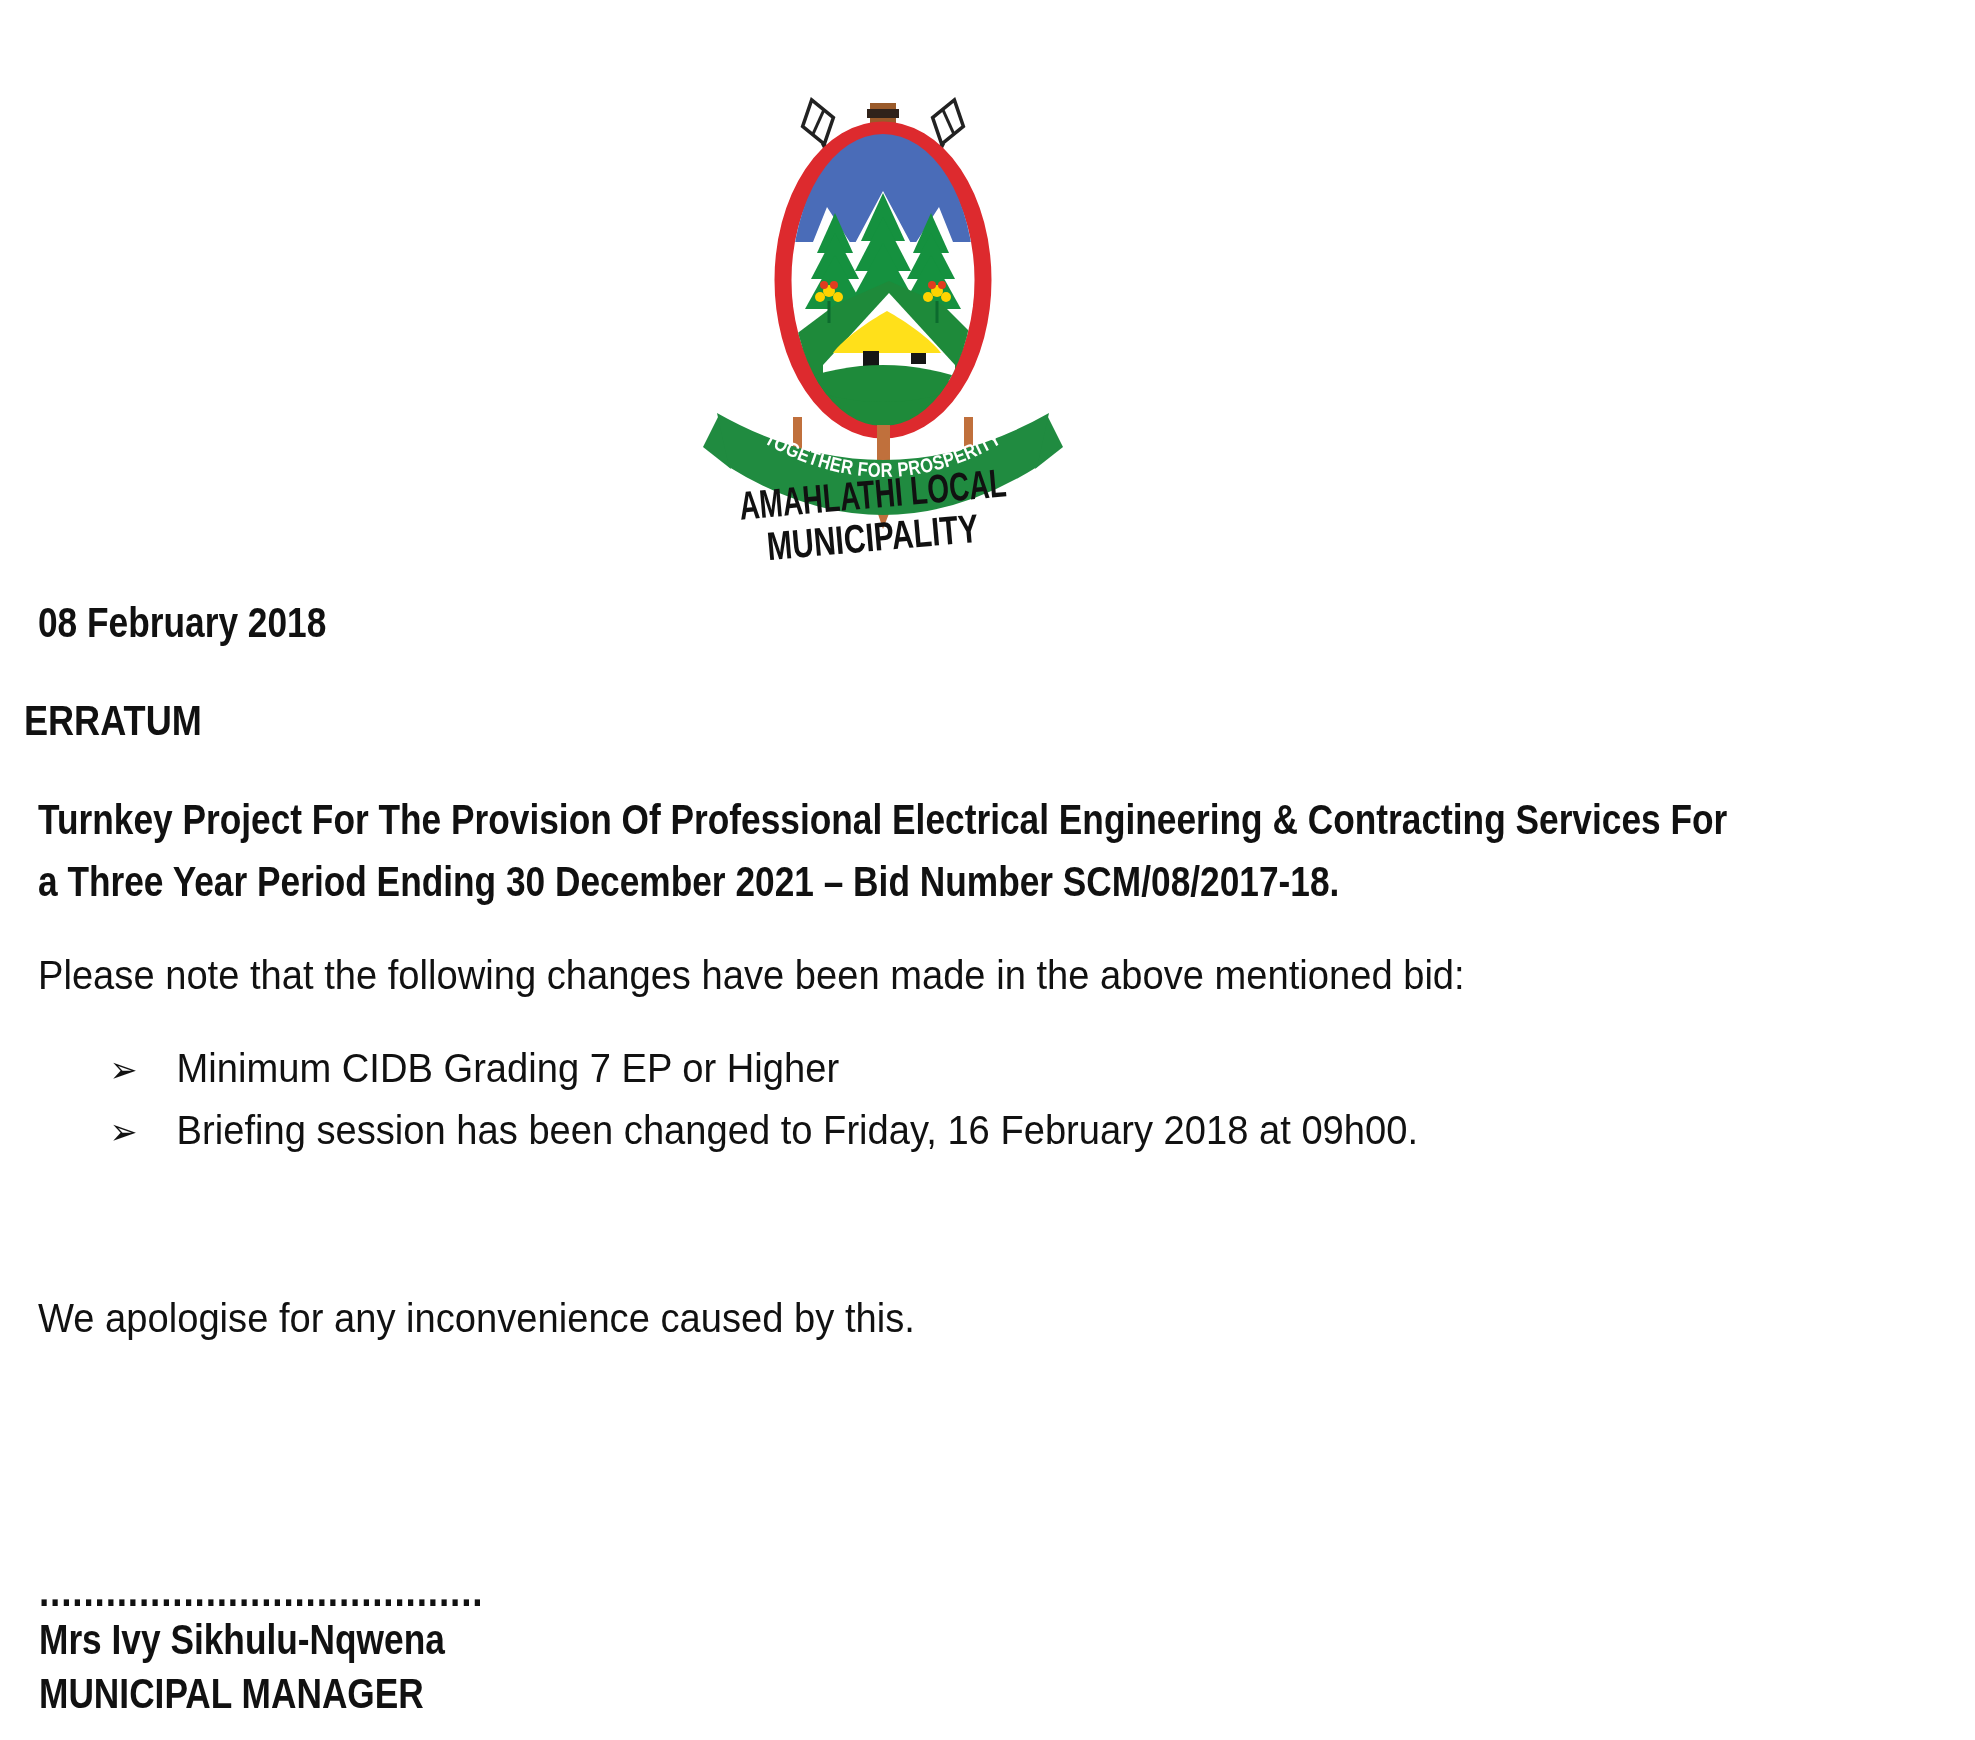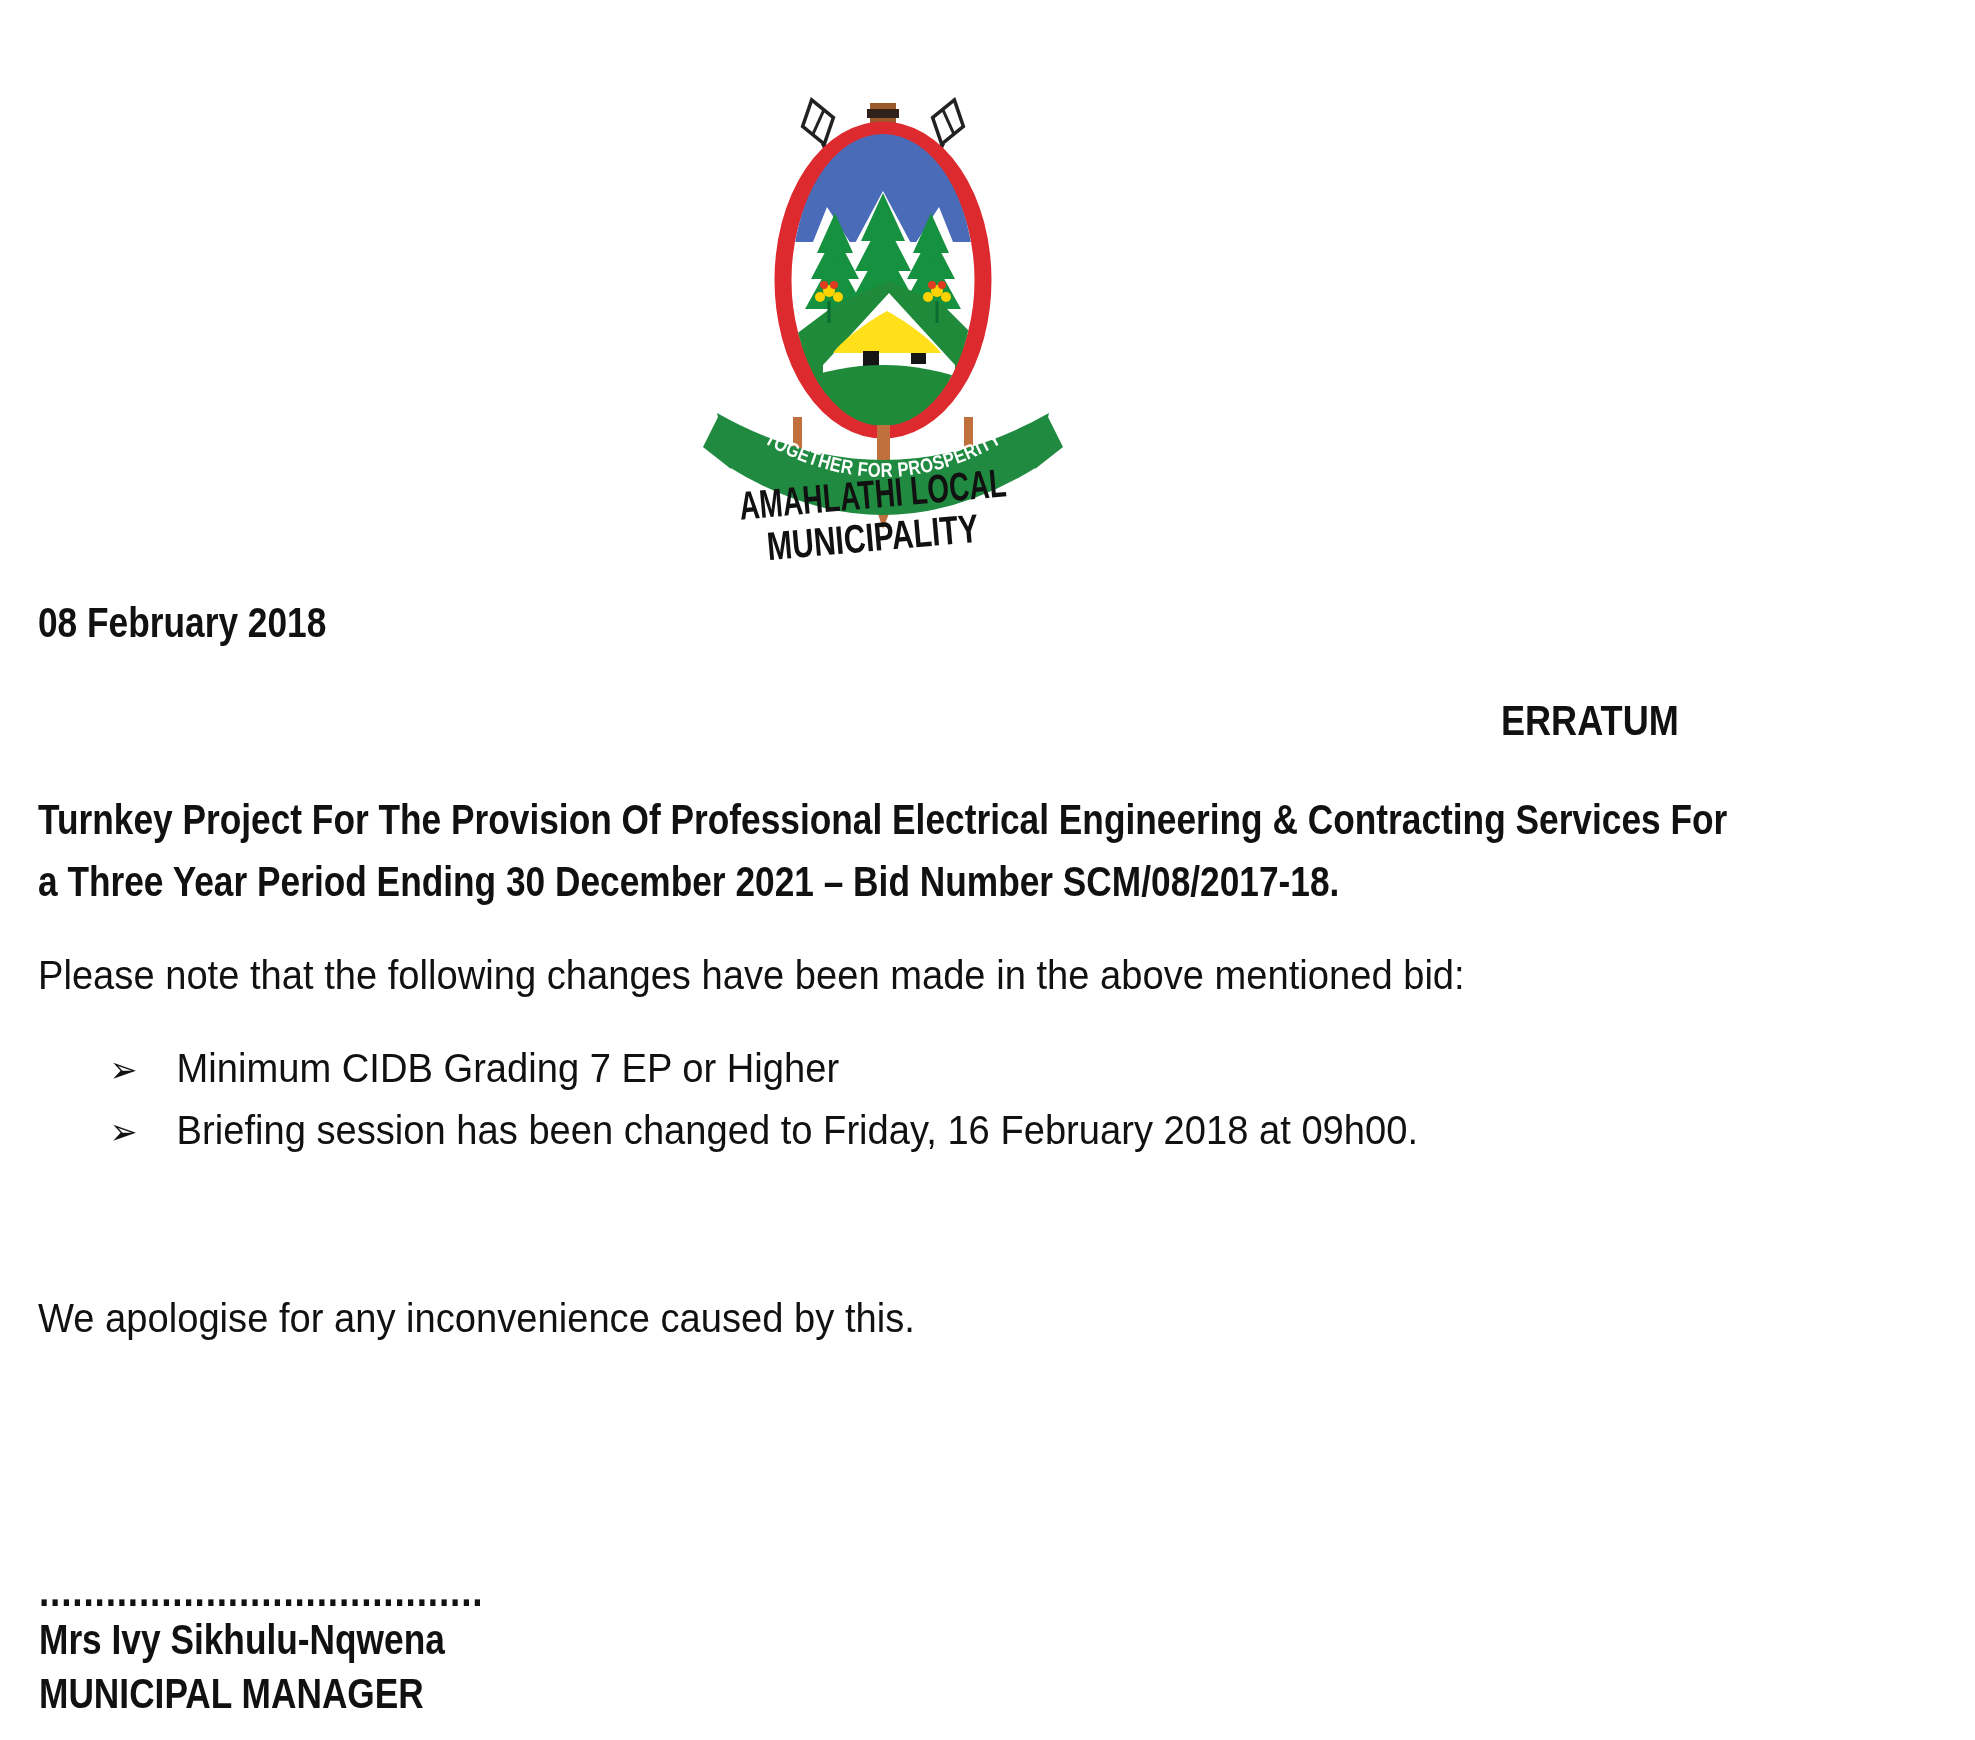--- a/index.html
+++ b/index.html
@@ -14,21 +14,21 @@
   .abs { position:absolute; }
   .bold { font-weight:bold; }
   .nowrap { white-space:nowrap; }
 
   
   .logo { position:absolute; left:703px; top:95px; width:360px; height:470px; }
   .logo text { font-family:"Liberation Sans", sans-serif; font-weight:bold; }
 
   
   .date      { left:38px;  top:599px; font-size:42px; line-height:48px; transform:scaleX(0.84); transform-origin:left center; }
-  .erratum-wrap { left:0; top:697px; width:1696px; text-align:right; }
+  .erratum-wrap { left:7px; top:697px; width:1696px; text-align:left; }
   .erratum   { display:inline-block; font-size:43px; line-height:46px; transform:scaleX(0.84); transform-origin:center; }
   .subject   { left:38px;  top:789px; font-size:42px; line-height:62px; }
   .subject .line { white-space:nowrap; transform:scaleX(0.84); transform-origin:left center; }
   .intro     { left:38px;  top:949px; font-size:41px; line-height:52px; white-space:nowrap;
                transform:scaleX(0.93); transform-origin:left center; }
   .bullets   { left:38px;  top:1038px; margin:0; padding:0; list-style:none; }
   .bullets li{ display:flex; align-items:baseline; line-height:60px; font-size:41px; white-space:nowrap;
                padding-left:77px; transform:scaleX(0.93); transform-origin:left center; }
   .bullets .arrow { width:72px; flex:0 0 72px; font-size:36px; color:#111; }
   .apology   { left:38px;  top:1292px; font-size:41px; line-height:52px; white-space:nowrap;

